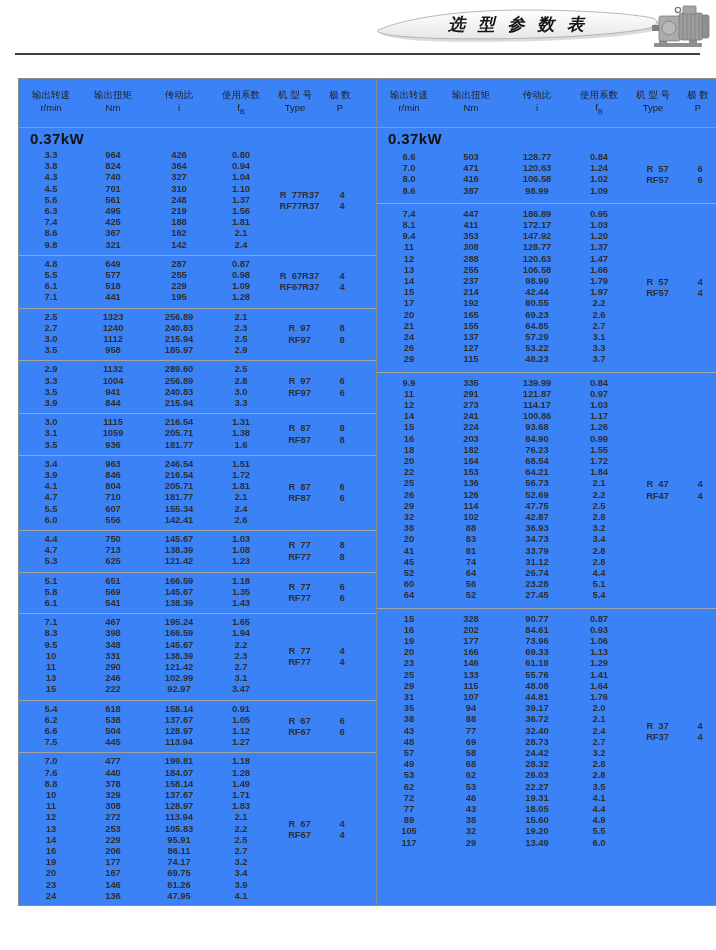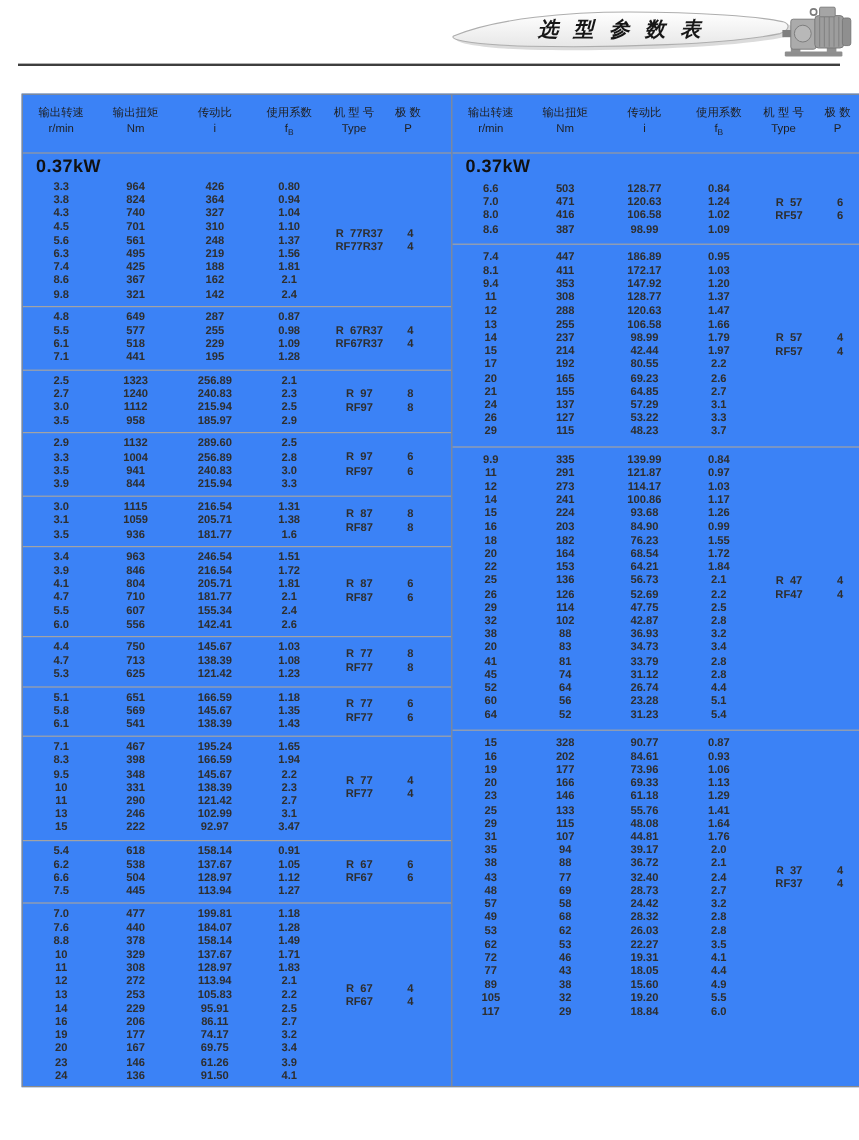--- a/index.html
+++ b/index.html
@@ -318,21 +318,21 @@
             <div class="trow"><span class="cell">8.8</span><span class="cell">378</span><span class="cell">158.14</span><span class="cell">1.49</span></div>
             <div class="trow"><span class="cell">10</span><span class="cell">329</span><span class="cell">137.67</span><span class="cell">1.71</span></div>
             <div class="trow"><span class="cell">11</span><span class="cell">308</span><span class="cell">128.97</span><span class="cell">1.83</span></div>
             <div class="trow"><span class="cell">12</span><span class="cell">272</span><span class="cell">113.94</span><span class="cell">2.1</span></div>
             <div class="trow"><span class="cell">13</span><span class="cell">253</span><span class="cell">105.83</span><span class="cell">2.2</span></div>
             <div class="trow"><span class="cell">14</span><span class="cell">229</span><span class="cell">95.91</span><span class="cell">2.5</span></div>
             <div class="trow"><span class="cell">16</span><span class="cell">206</span><span class="cell">86.11</span><span class="cell">2.7</span></div>
             <div class="trow"><span class="cell">19</span><span class="cell">177</span><span class="cell">74.17</span><span class="cell">3.2</span></div>
             <div class="trow"><span class="cell">20</span><span class="cell">167</span><span class="cell">69.75</span><span class="cell">3.4</span></div>
             <div class="trow"><span class="cell">23</span><span class="cell">146</span><span class="cell">61.26</span><span class="cell">3.9</span></div>
-            <div class="trow"><span class="cell">24</span><span class="cell">136</span><span class="cell">91.50</span><span class="cell">4.1</span></div>
+            <div class="trow"><span class="cell">24</span><span class="cell">136</span><span class="cell">47.95</span><span class="cell">4.1</span></div>
           </div>
           <div class="types">
             <div class="tline">
               <span class="t">R  67</span>
               <span class="p">4</span>
             </div>
             <div class="tline">
               <span class="t">RF67</span>
               <span class="p">4</span>
             </div>
@@ -430,21 +430,21 @@
             <div class="trow"><span class="cell">25</span><span class="cell">136</span><span class="cell">56.73</span><span class="cell">2.1</span></div>
             <div class="trow"><span class="cell">26</span><span class="cell">126</span><span class="cell">52.69</span><span class="cell">2.2</span></div>
             <div class="trow"><span class="cell">29</span><span class="cell">114</span><span class="cell">47.75</span><span class="cell">2.5</span></div>
             <div class="trow"><span class="cell">32</span><span class="cell">102</span><span class="cell">42.87</span><span class="cell">2.8</span></div>
             <div class="trow"><span class="cell">38</span><span class="cell">88</span><span class="cell">36.93</span><span class="cell">3.2</span></div>
             <div class="trow"><span class="cell">20</span><span class="cell">83</span><span class="cell">34.73</span><span class="cell">3.4</span></div>
             <div class="trow"><span class="cell">41</span><span class="cell">81</span><span class="cell">33.79</span><span class="cell">2.8</span></div>
             <div class="trow"><span class="cell">45</span><span class="cell">74</span><span class="cell">31.12</span><span class="cell">2.8</span></div>
             <div class="trow"><span class="cell">52</span><span class="cell">64</span><span class="cell">26.74</span><span class="cell">4.4</span></div>
             <div class="trow"><span class="cell">60</span><span class="cell">56</span><span class="cell">23.28</span><span class="cell">5.1</span></div>
-            <div class="trow"><span class="cell">64</span><span class="cell">52</span><span class="cell">31.23</span><span class="cell">5.4</span></div>
+            <div class="trow"><span class="cell">64</span><span class="cell">52</span><span class="cell">27.45</span><span class="cell">5.4</span></div>
           </div>
           <div class="types">
             <div class="tline">
               <span class="t">R  47</span>
               <span class="p">4</span>
             </div>
             <div class="tline">
               <span class="t">RF47</span>
               <span class="p">4</span>
             </div>
@@ -465,21 +465,21 @@
             <div class="trow"><span class="cell">43</span><span class="cell">77</span><span class="cell">32.40</span><span class="cell">2.4</span></div>
             <div class="trow"><span class="cell">48</span><span class="cell">69</span><span class="cell">28.73</span><span class="cell">2.7</span></div>
             <div class="trow"><span class="cell">57</span><span class="cell">58</span><span class="cell">24.42</span><span class="cell">3.2</span></div>
             <div class="trow"><span class="cell">49</span><span class="cell">68</span><span class="cell">28.32</span><span class="cell">2.8</span></div>
             <div class="trow"><span class="cell">53</span><span class="cell">62</span><span class="cell">26.03</span><span class="cell">2.8</span></div>
             <div class="trow"><span class="cell">62</span><span class="cell">53</span><span class="cell">22.27</span><span class="cell">3.5</span></div>
             <div class="trow"><span class="cell">72</span><span class="cell">46</span><span class="cell">19.31</span><span class="cell">4.1</span></div>
             <div class="trow"><span class="cell">77</span><span class="cell">43</span><span class="cell">18.05</span><span class="cell">4.4</span></div>
             <div class="trow"><span class="cell">89</span><span class="cell">38</span><span class="cell">15.60</span><span class="cell">4.9</span></div>
             <div class="trow"><span class="cell">105</span><span class="cell">32</span><span class="cell">19.20</span><span class="cell">5.5</span></div>
-            <div class="trow"><span class="cell">117</span><span class="cell">29</span><span class="cell">18.84</span><span class="cell">6.0</span></div>
+            <div class="trow"><span class="cell">117</span><span class="cell">29</span><span class="cell">13.49</span><span class="cell">6.0</span></div>
           </div>
           <div class="types">
             <div class="tline">
               <span class="t">R  37</span>
               <span class="p">4</span>
             </div>
             <div class="tline">
               <span class="t">RF37</span>
               <span class="p">4</span>
             </div>

